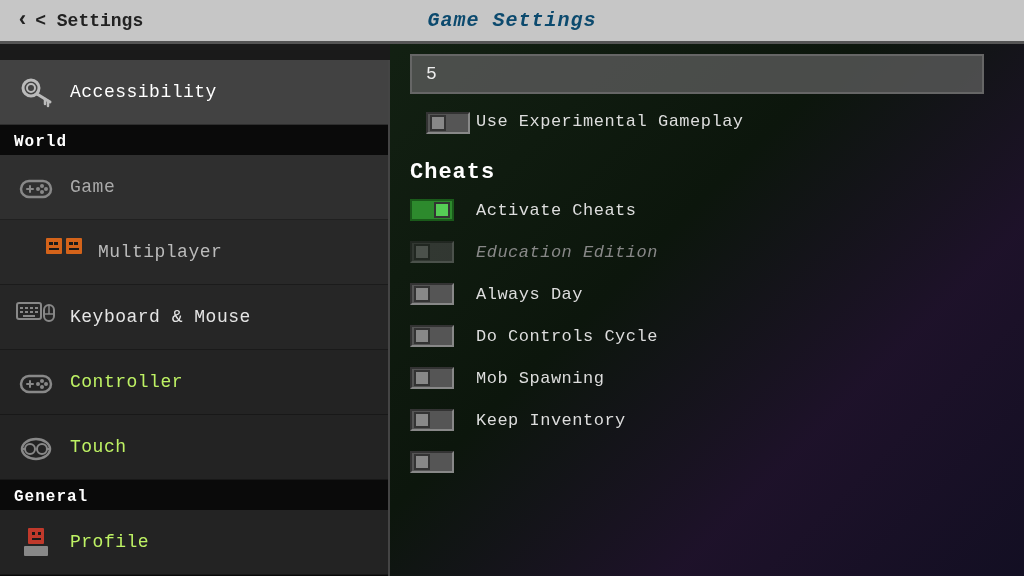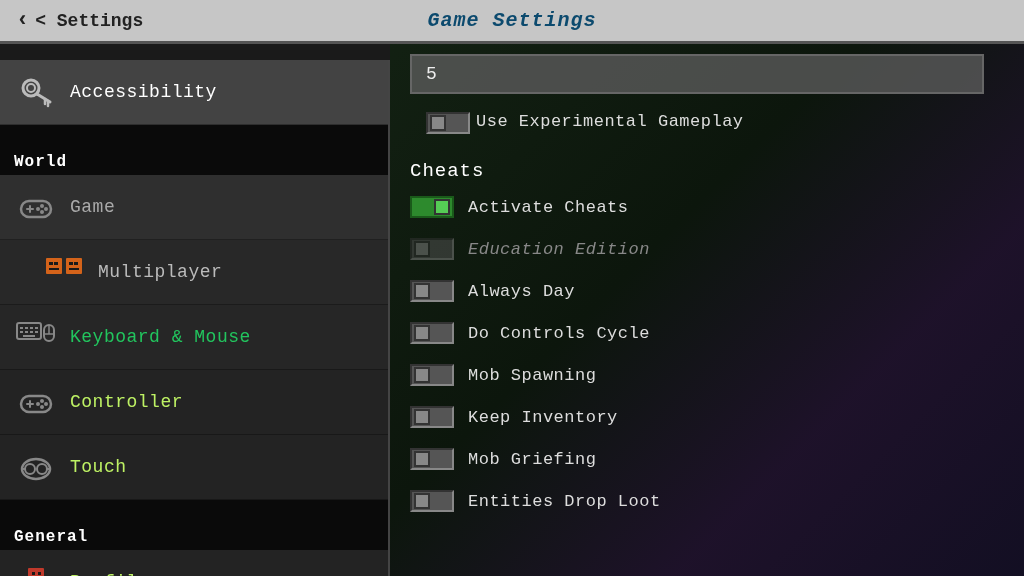--- a/index.html
+++ b/index.html
@@ -64,21 +64,21 @@
       border-right: 2px solid #444;
       overflow-y: auto;
       flex-shrink: 0;
       margin-top: 16px;
     }
 
     .sidebar-section-label {
       color: #fff;
       font-size: 16px;
       font-weight: bold;
-      padding: 28px 14px 4px 14px;
+      padding: 8px 14px 4px 14px;
       letter-spacing: 1px;
     }
 
     .sidebar-item {
       display: flex;
       align-items: center;
       gap: 14px;
       padding: 12px 16px;
       cursor: pointer;
       background: rgba(180,180,180,0.15);
@@ -135,41 +135,41 @@
       margin-bottom: 10px;
       display: block;
       width: calc(100% - 20px);
       letter-spacing: 1px;
     }
 
     
     .toggle-row {
       display: flex;
       align-items: center;
-      gap: 14px;
+      gap: 22px;
       padding: 8px 0;
       margin-bottom: 4px;
     }
 
     .toggle-label {
       color: #ddd;
       font-size: 17px;
       letter-spacing: 0.5px;
     }
 
     .toggle-label.dimmed {
       color: #888;
       font-style: italic;
     }
 
     
     .content-section-label {
       color: #fff;
-      font-size: 19px;
-      font-weight: normal;
+      font-size: 22px;
+      font-weight: bold;
       padding: 10px 0 6px 0;
       letter-spacing: 1px;
     }
 
     
     .toggle-switch {
       width: 44px;
       height: 22px;
       background: #555;
       border: 2px solid #333;
@@ -232,21 +232,21 @@
     }
 
     .sidebar-item.multiplayer-item {
       background: rgba(160,160,160,0.2);
       color: #bbb;
       padding-left: 44px;
     }
 
     .sidebar-item.keyboard-item {
       background: rgba(150,150,150,0.2);
-      color: #22c55e;
+      color: #e5e5e5;
     }
 
     
   </style>
 </head>
 <body>
 
 <div id="title-bar">
   <div id="back-button">
     <span style="font-size:22px;">‹</span>
@@ -431,26 +431,19 @@
         <div class="toggle-switch">
           <div class="knob"></div>
         </div>
         <span class="toggle-label mc-font">Keep Inventory</span>
       </div>
 
       <div class="toggle-row">
         <div class="toggle-switch">
           <div class="knob"></div>
         </div>
-        <span class="toggle-label mc-font">Mob Griefing</span>
-      </div>
-
-      <div class="toggle-row">
-        <div class="toggle-switch">
-          <div class="knob"></div>
-        </div>
-        <span class="toggle-label mc-font">Entities Drop Loot</span>
-      </div>
+      </div>
+
 
     </div>
   </div>
 
 </div>
 
 </body></html>

